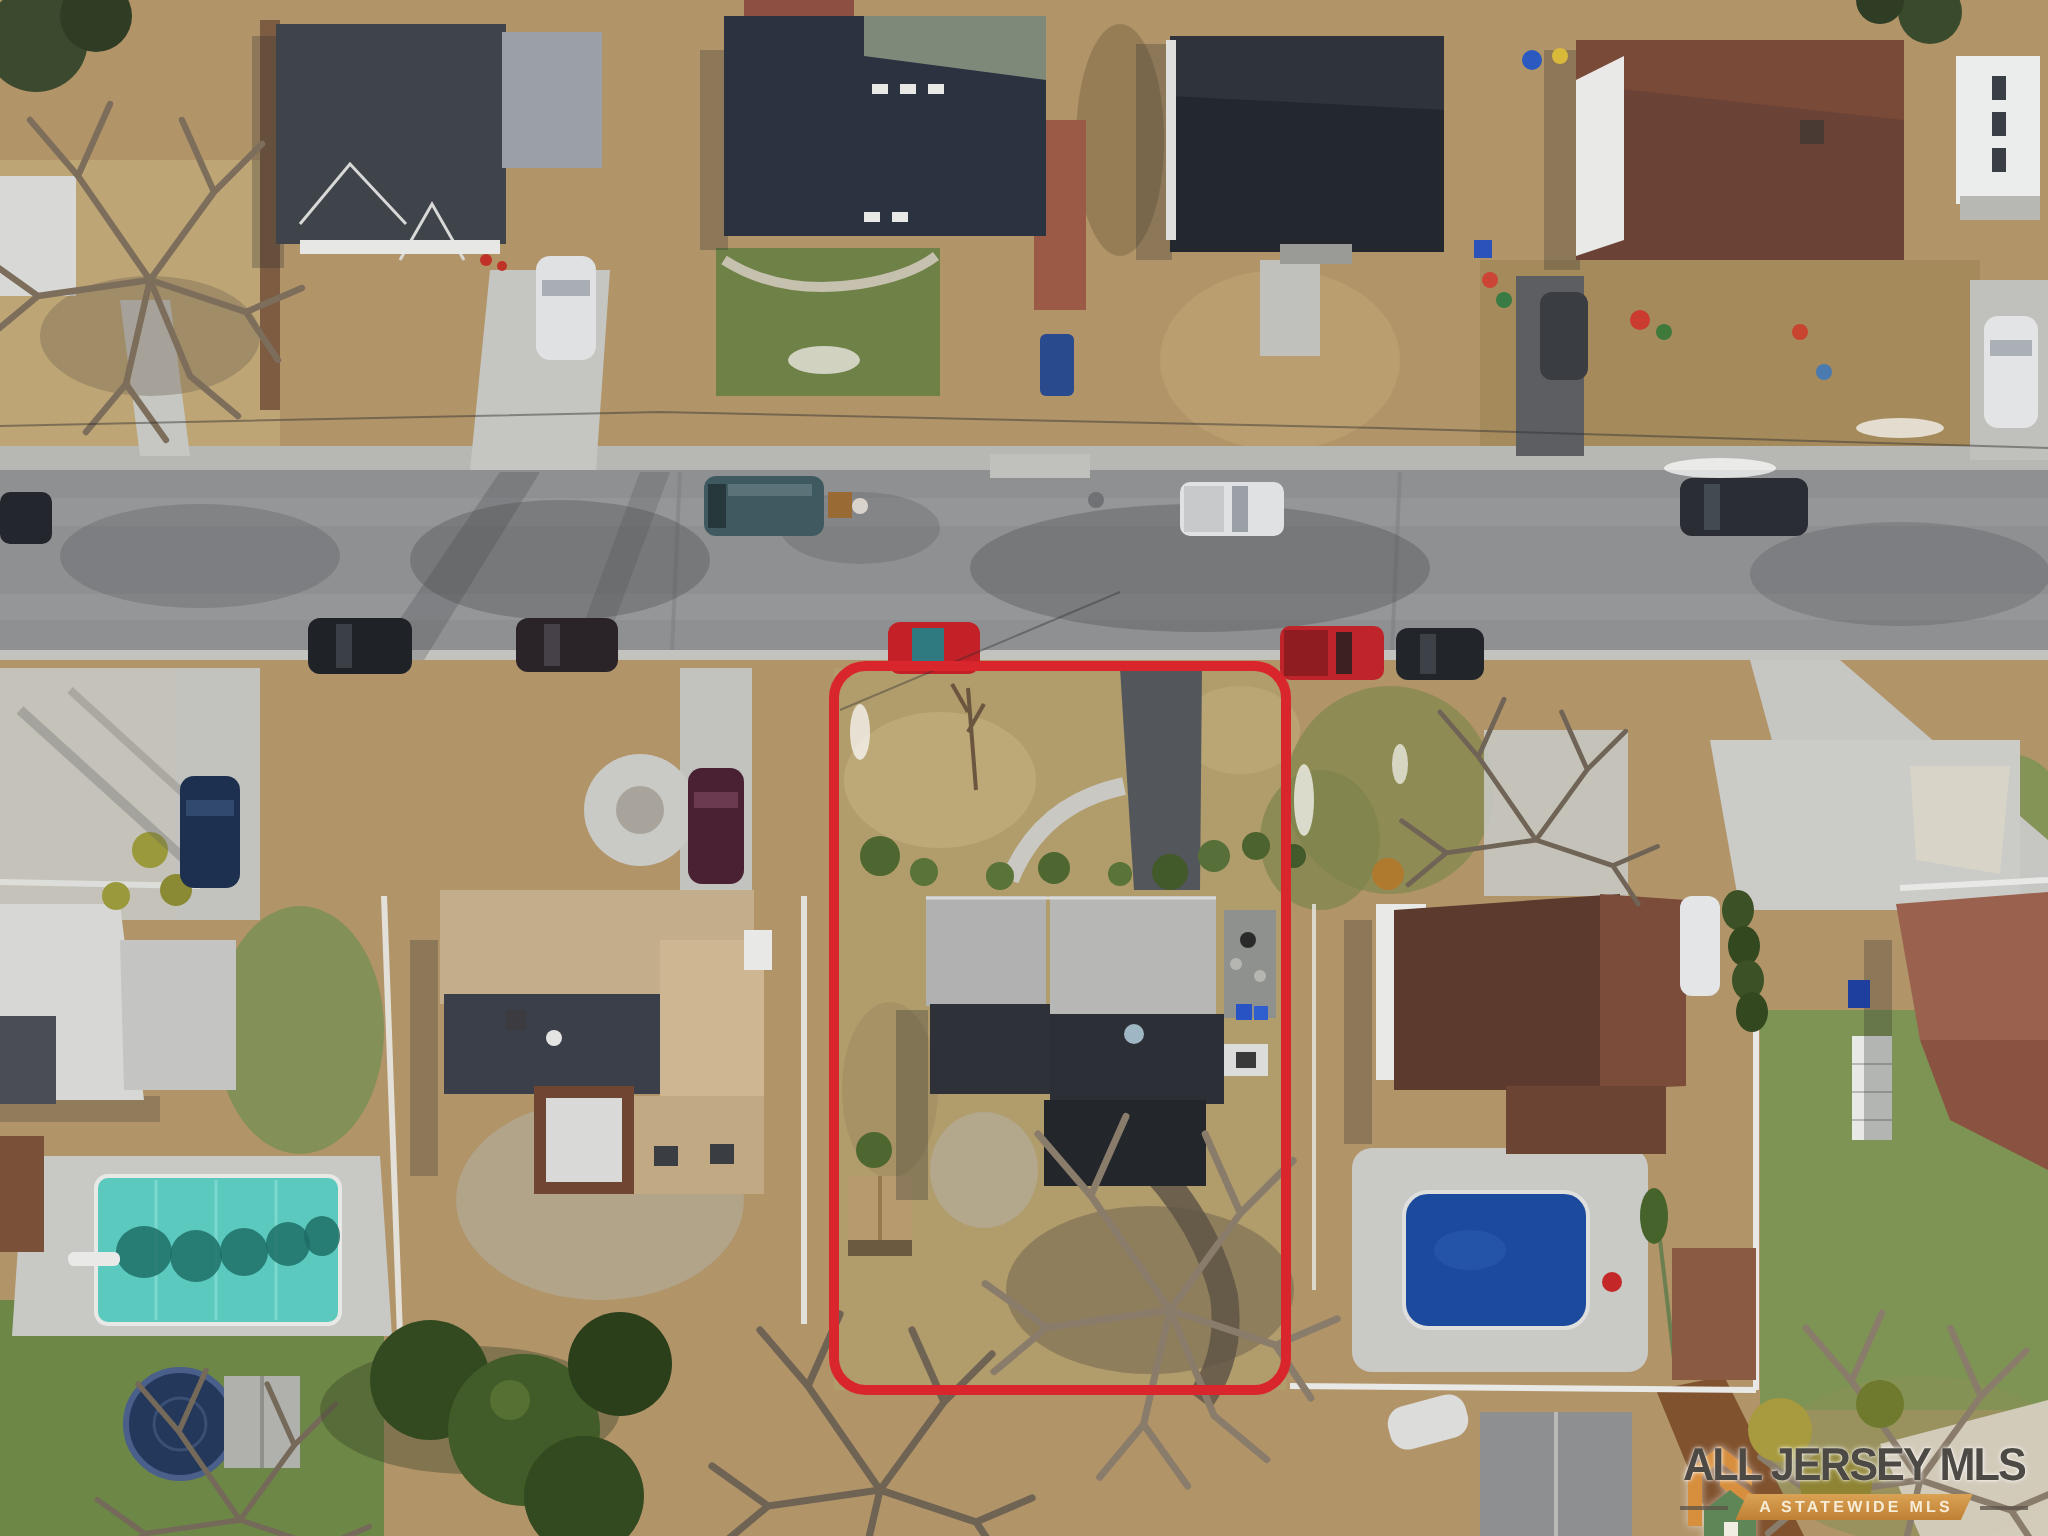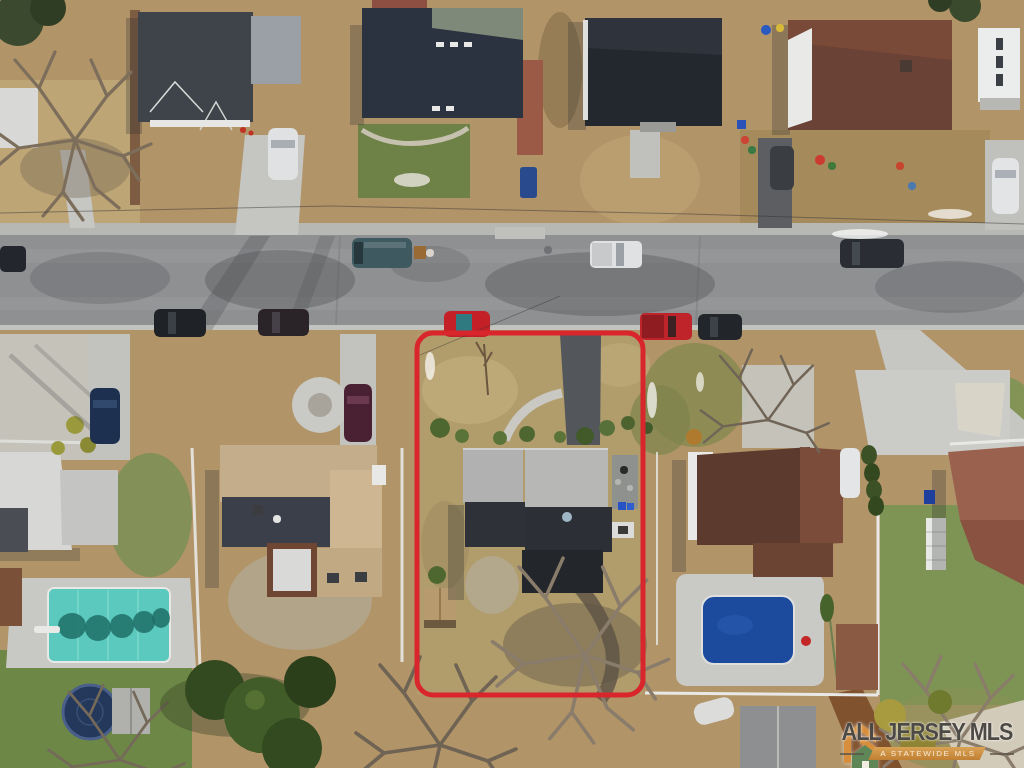--- a/index.html
+++ b/index.html
@@ -8,21 +8,21 @@
   
   .wm{position:absolute;right:6px;bottom:8px;display:flex;align-items:center;gap:5px;z-index:5;}
   .wm-icon{width:48px;height:58px;flex:0 0 auto;filter:drop-shadow(0 0 2px rgba(255,255,255,.55));}
   .wm-text{display:flex;flex-direction:column;align-items:flex-end;}
   .wm-title{font-size:23px;font-weight:bold;letter-spacing:-1px;color:#4d4944;white-space:nowrap;
             transform:scaleX(.94);transform-origin:center;
             text-shadow:0 0 3px rgba(255,255,255,.85),0 0 1px rgba(255,255,255,.9);}
   .wm-banner-row{display:flex;align-items:center;gap:4px;margin-top:1px;width:100%;justify-content:center;}
   .wm-line{display:inline-block;height:2px;width:24px;background:#5a5248;opacity:.75;}
   .wm-banner{display:inline-block;background:linear-gradient(180deg,#daa254,#c08034);color:#f6ecd7;
-             font-size:8px;font-weight:normal;letter-spacing:1.6px;padding:2px 10px 2px 12px;white-space:nowrap;
+             font-size:8px;font-weight:bold;letter-spacing:1.6px;padding:2px 10px 2px 12px;white-space:nowrap;
              clip-path:polygon(5% 0,100% 0,95% 100%,0 100%);}
 </style>
 </head>
 <body>
 
 <div class="stage">
   <svg id="scene-svg" width="1024" height="768" viewBox="0 0 1024 768" xmlns="http://www.w3.org/2000/svg">
       <g>
         <rect x="0" y="0" width="1024" height="768" fill="#b29469"></rect>
         <rect x="0" y="80" width="140" height="152" fill="#c0a878" opacity=".85"></rect>

